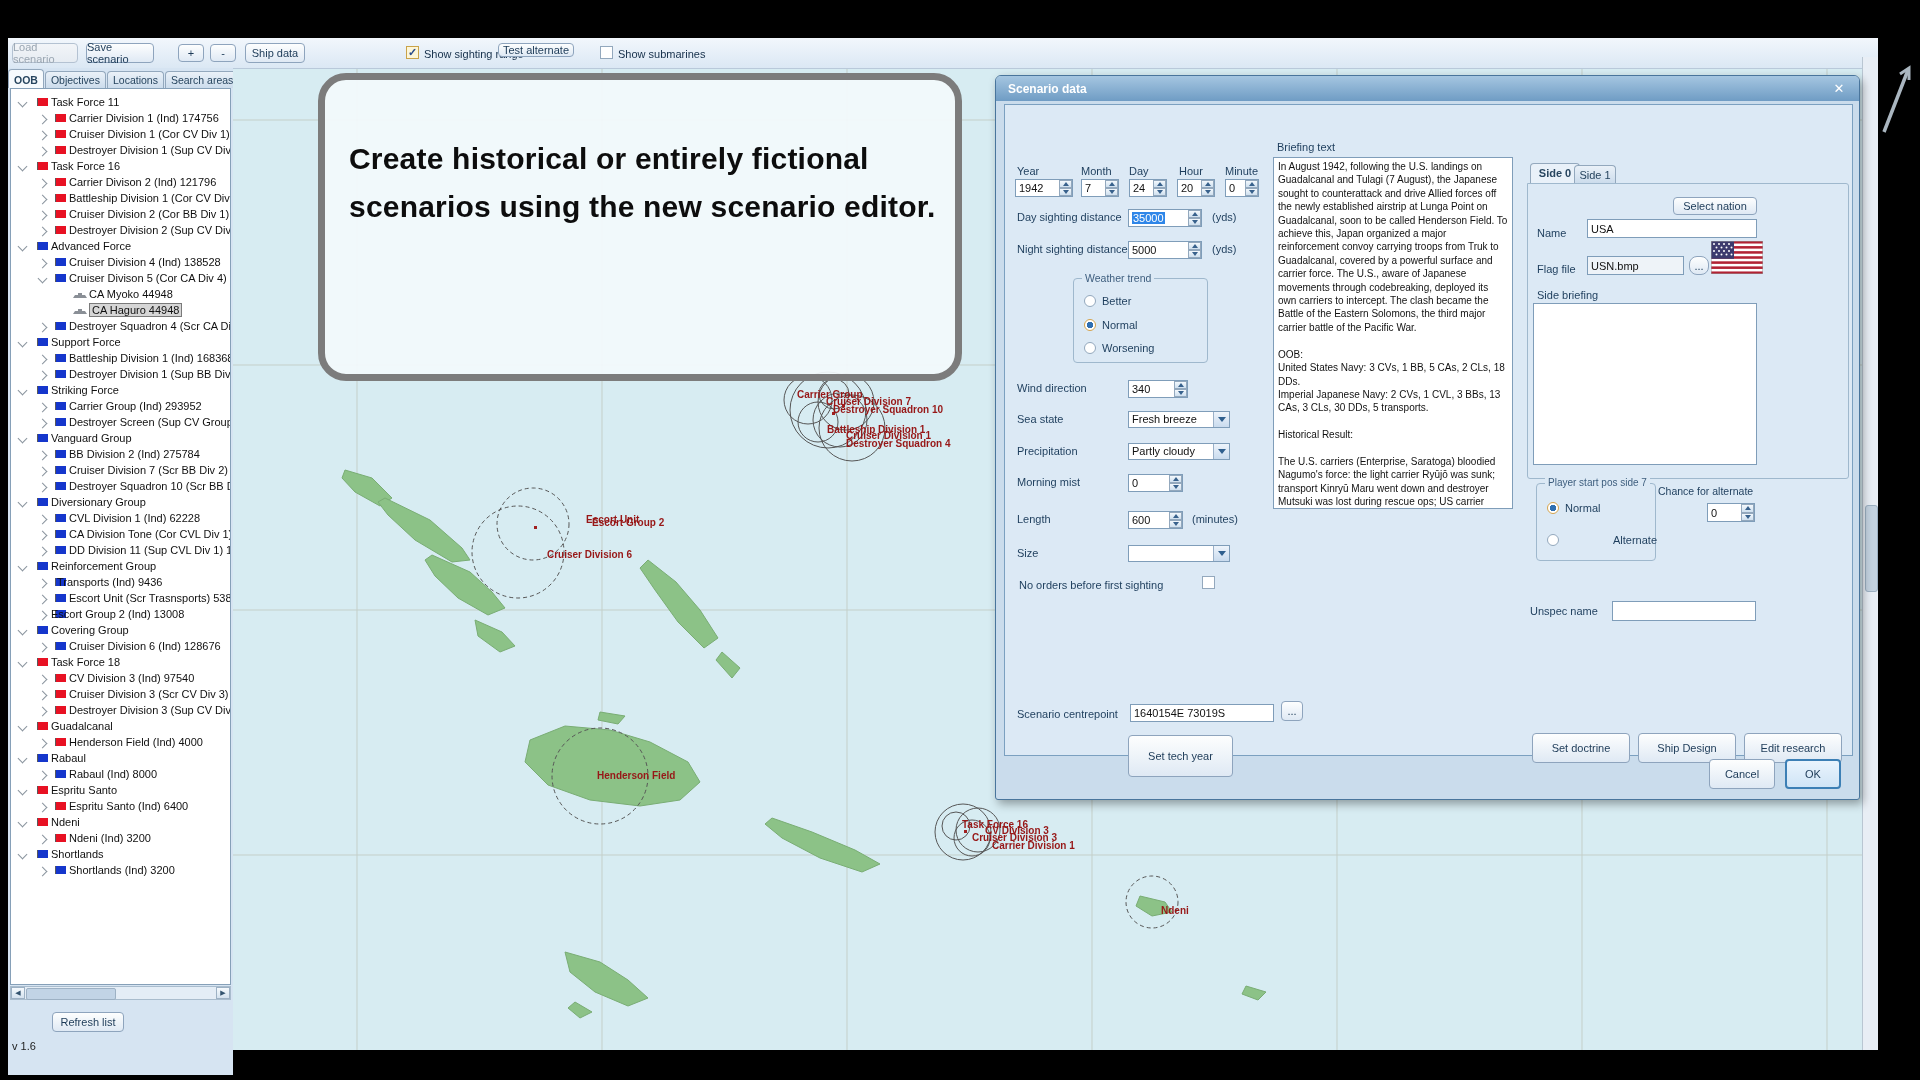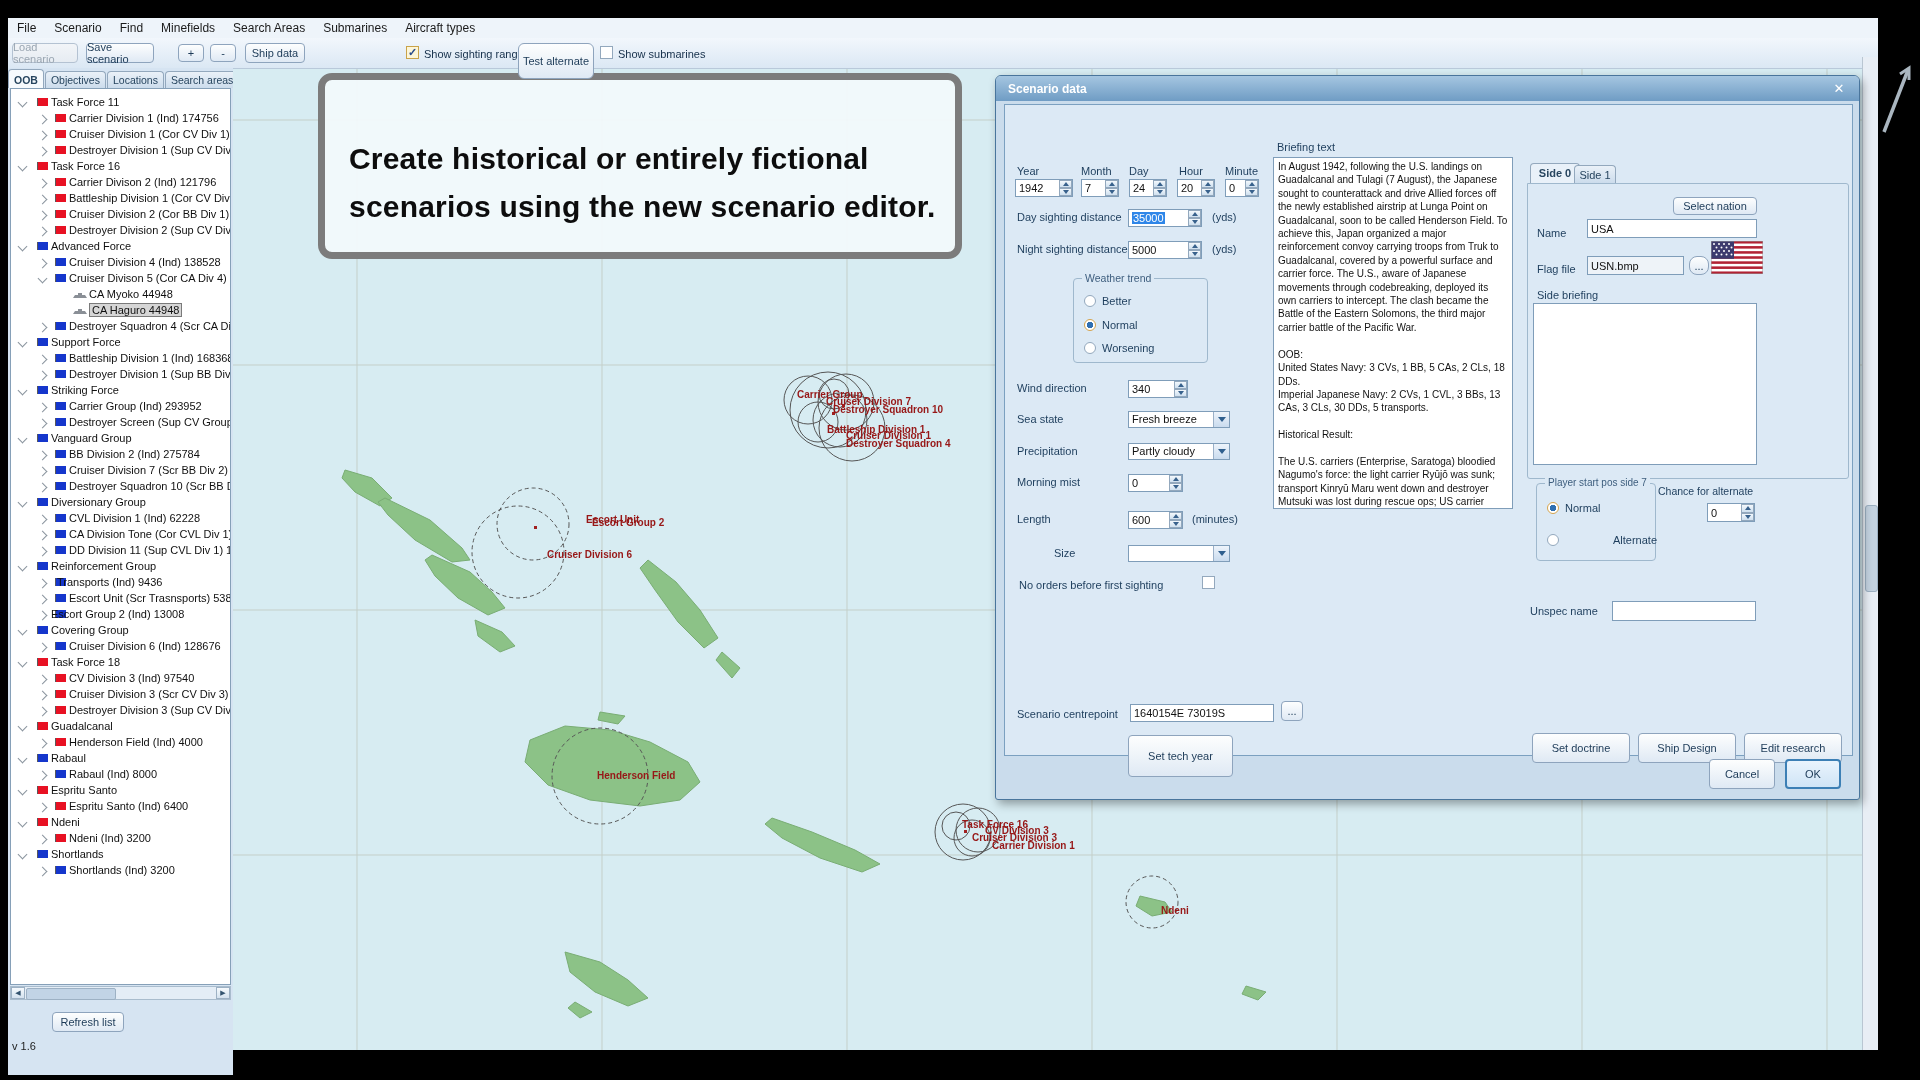--- a/index.html
+++ b/index.html
@@ -47,21 +47,21 @@
   .tree-label.sel{background:#d6d6d6;border:1px solid #7a7a7a;top:0;padding:0 2px;}
   #hscroll{position:absolute;left:2px;top:918px;width:221px;height:14px;background:#e4edf6;border:1px solid #a9bccd;box-sizing:border-box;}
   .scr-btn{position:absolute;top:0;width:14px;height:12px;background:linear-gradient(#f6fafd,#d4e2ef);
     border:1px solid #9db1c4;font-size:7px;color:#33536f;display:flex;align-items:center;justify-content:center;box-sizing:border-box;}
   #hthumb{position:absolute;left:15px;top:1px;width:88px;height:10px;background:#c2d4e6;border:1px solid #9db1c4;border-radius:2px;}
   #refresh-btn{left:44px;top:944px;width:72px;height:20px;}
   #version{position:absolute;left:4px;top:972px;font-size:11px;color:#222;}
   
   #map{left:233px;top:57px;width:1629px;height:993px;background:#d7ecf2;overflow:hidden;z-index:1;}
   .unit-label{position:absolute;font-size:10px;font-weight:bold;color:#971717;white-space:nowrap;z-index:3;}
-  #bubble{left:318px;top:73px;width:644px;height:186px;border:7px solid #7c7c7c;border-radius:14px;
+  #bubble{left:318px;top:73px;width:644px;height:308px;border:7px solid #7c7c7c;border-radius:28px;
     background:rgba(243,250,252,0.93);box-sizing:border-box;z-index:5;}
   .bubble-line{position:absolute;left:24px;font-size:30px;font-weight:bold;color:#0d0d0d;letter-spacing:0.2px;}
   #mapvscroll{left:1862px;top:57px;width:16px;height:993px;background:#e8eef5;border-left:1px solid #b9c6d2;z-index:12;box-sizing:border-box;}
   #mapvthumb{position:absolute;left:2px;top:448px;width:11px;height:85px;background:#c3d2e0;border:1px solid #9cb0c2;border-radius:3px;}
   #pen{left:1876px;top:56px;width:44px;height:86px;z-index:60;}
   
   #dialog{left:995px;top:75px;width:865px;height:725px;background:#cadcec;border:1px solid #49759c;
     border-radius:6px 6px 3px 3px;box-shadow:3px 4px 10px rgba(0,0,0,0.35);z-index:20;box-sizing:border-box;}
   #d-title{position:absolute;left:0;top:0;width:100%;height:25px;border-radius:5px 5px 0 0;
     background:linear-gradient(#a5c6e1,#6f9cc4);display:flex;align-items:center;box-sizing:border-box;padding:0 12px;}
@@ -98,39 +98,30 @@
   
   #statusbar{left:0;top:1050px;width:1878px;height:25px;background:#d8e6f4;border-top:1px solid #aebecf;z-index:40;box-sizing:border-box;}
   .seg{position:absolute;top:3px;height:19px;border:1px solid #aab8c6;box-sizing:border-box;
     font-size:11px;color:#16344f;display:flex;align-items:center;background:#dce9f5;}
 </style>
 </head>
 <body>
 
 <div id="root">
 
-  <div class="abs" id="menubar">
-      <div class="menu-item">File</div>
-      <div class="menu-item">Scenario</div>
-      <div class="menu-item">Find</div>
-      <div class="menu-item">Minefields</div>
-      <div class="menu-item">Search Areas</div>
-      <div class="menu-item">Submarines</div>
-      <div class="menu-item">Aircraft types</div>
-    </div>
 
   <div class="abs" id="toolbar">
     <div class="btn disabled" style="left:4px;top:5px;width:66px;height:20px;">Load scenario</div>
     <div class="btn" style="left:78px;top:5px;width:68px;height:20px;">Save scenario</div>
     <div class="btn" style="left:170px;top:6px;width:26px;height:18px;">+</div>
     <div class="btn" style="left:202px;top:6px;width:26px;height:18px;">-</div>
     <div class="btn" style="left:237px;top:5px;width:60px;height:20px;">Ship data</div>
     <div class="cb checked" style="left:398px;top:8px;">✓</div>
     <div class="tool-label" style="left:416px;top:10px;">Show sighting range</div>
-    <div class="btn" style="left:510px;top:5px;width:76px;height:36px;border-radius:6px;">Test alternate</div>
+    <div class="btn" style="left:490px;top:5px;width:76px;height:14px;">Test alternate</div>
     <div class="cb" style="left:592px;top:8px;"></div>
     <div class="tool-label" style="left:610px;top:10px;">Show submarines</div>
   </div>
 
   <div class="abs" id="map">
     <svg width="1629" height="993" viewBox="233 57 1629 993">
 
       <g stroke="#c4cfc9" stroke-width="1">
         <line x1="357" y1="57" x2="357" y2="1050"></line>
           <line x1="602" y1="57" x2="602" y2="1050"></line>
@@ -585,21 +576,21 @@
 
       <div class="lbl" style="left:12px;top:408px;">Length</div>
       <div class="inp" style="left:123px;top:406px;width:55px;">
           <span>600</span>
           <span class="spin">
             <div class="up"></div>
             <div class="dn"></div>
           </span>
         </div>
       <div class="lbl" style="left:187px;top:408px;">(minutes)</div>
-      <div class="lbl" style="left:12px;top:442px;margin-left:37px;">Size</div>
+      <div class="lbl" style="left:12px;top:442px;">Size</div>
       <div class="dd" style="left:123px;top:440px;width:102px;">
           <span class="v"></span>
           <span class="arr"></span>
         </div>
 
       <div class="lbl" style="left:14px;top:474px;">No orders before first sighting</div>
       <div class="cb" style="left:197px;top:471px;"></div>
 
       <div class="lbl" style="left:12px;top:603px;">Scenario centrepoint</div>
       <div class="inp" style="left:125px;top:599px;width:144px;">

